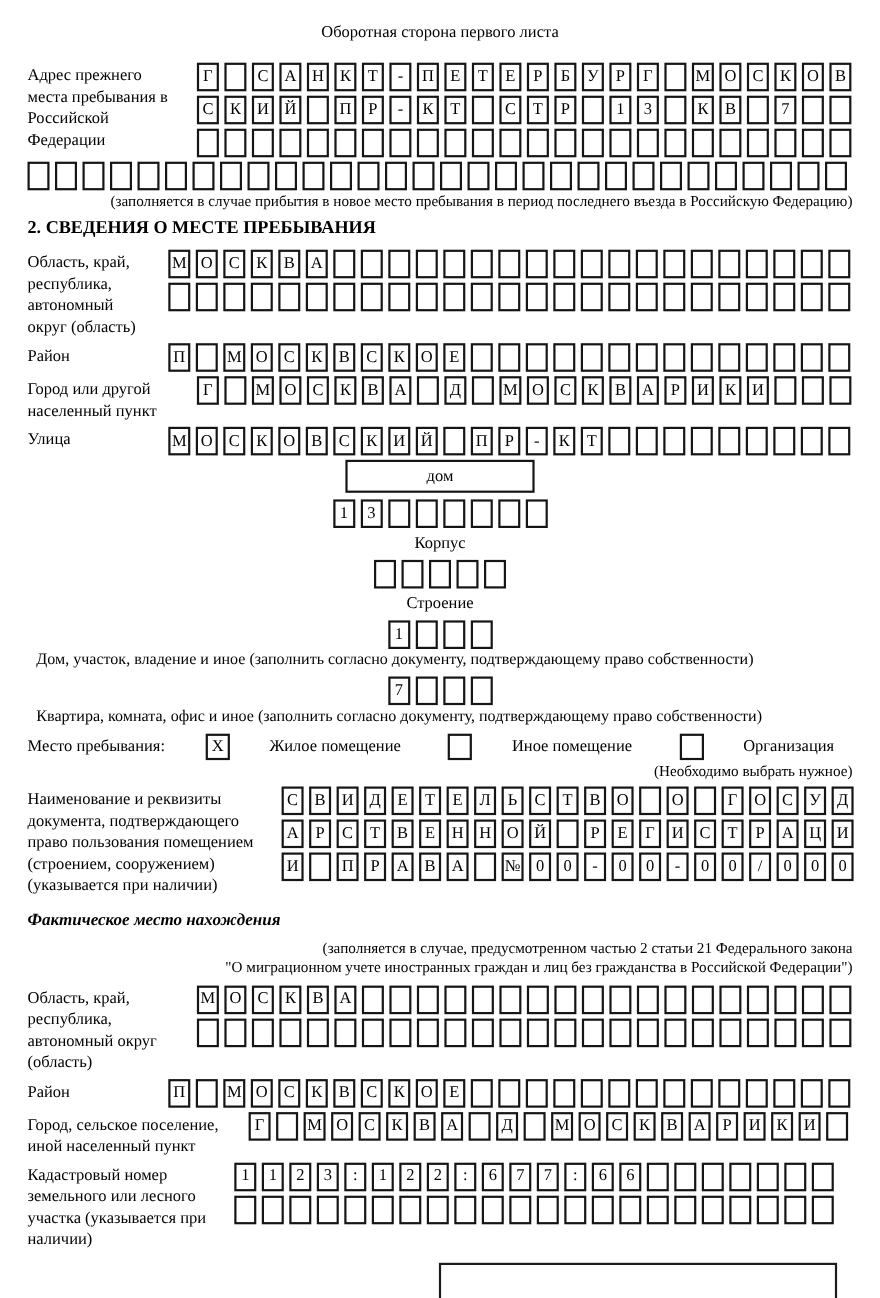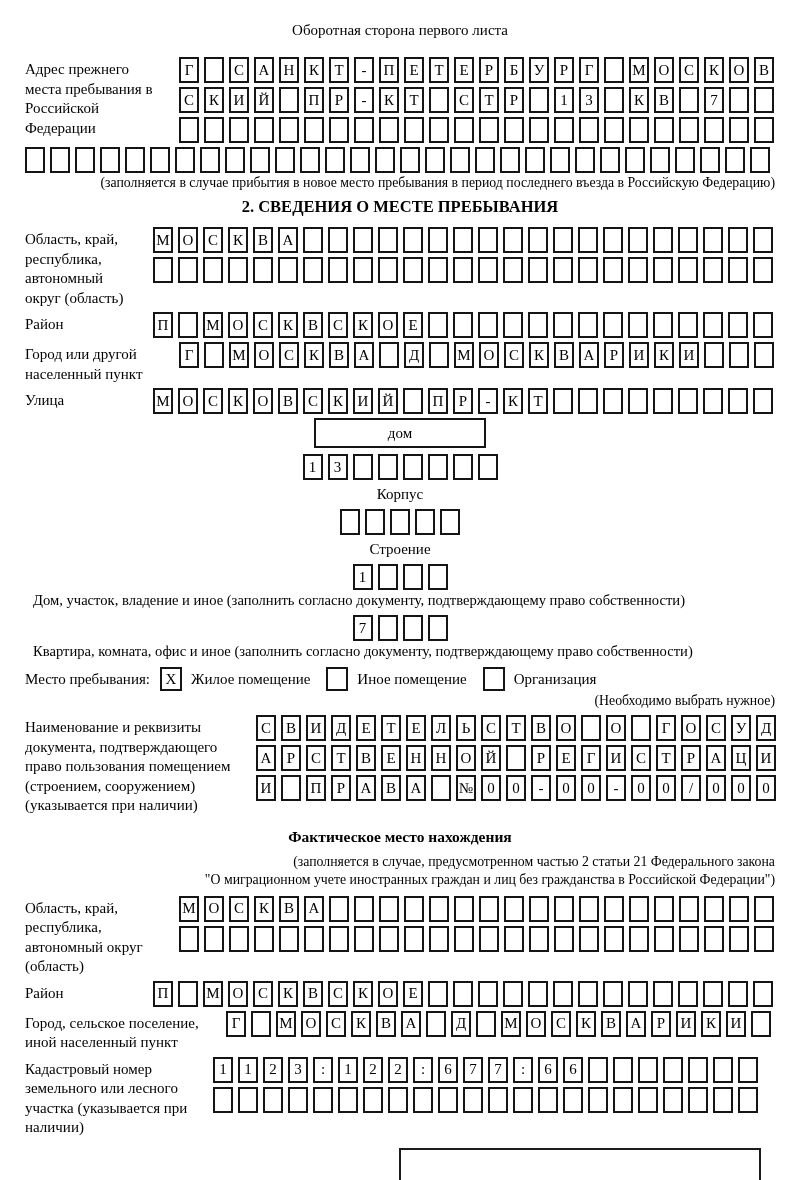--- a/index.html
+++ b/index.html
@@ -23,32 +23,32 @@
   .cell {
     width: 20px; height: 26px; flex: 0 0 auto;
     border: 2px solid #151515;
     display: flex; align-items: center; justify-content: center;
     font-size: 15px; line-height: 1;
   }
   .standalone-row { margin: 4px 0 2px 0; }
 
   .caption-c { text-align: right; font-size: 13.8px; margin: 2px 0 6px; }
   .caption-l { font-size: 14.6px; margin: 2px 0 6px 8px; }
-  .sec-title { text-align: center; font-weight: bold; font-size: 16.5px; margin: 6px 0 10px; }
-  .sub-title { text-align: center; font-weight: bold; font-size: 15.5px; margin: 12px 0 8px; }
+  .sec-title { text-align: left; font-weight: bold; font-size: 16.5px; margin: 6px 0 10px; }
+  .sub-title { font-weight: bold; font-size: 15.5px; margin: 12px 0 8px; font-style: italic; }
 
   .houserow { display: flex; align-items: center; gap: 6px; margin: 2px 0 2px 0; flex-direction: column; }
   .widebox {
     border: 2px solid #151515; height: 30px;
     display: flex; align-items: center; justify-content: center;
   }
   .wb-dom { width: 172px; } .wb-kv { width: 197px; }
   .inline-label { padding: 0 4px; white-space: nowrap; }
 
-  .stayrow { display: flex; align-items: center; margin: 7px 0 2px 0; }
+  .stayrow { display: flex; align-items: center; margin: 7px 0 2px 0; gap: 27px; }
   .stayrow .lbl { margin-right: 10px; }
   .checkbox {
     width: 22px; height: 24px; border: 2px solid #151515;
     display: flex; align-items: center; justify-content: center;
     font-size: 15px;
   }
   .opt-label { margin: 0 16px 0 9px; }
 
   .doc-block { margin-top: 6px; }
 

